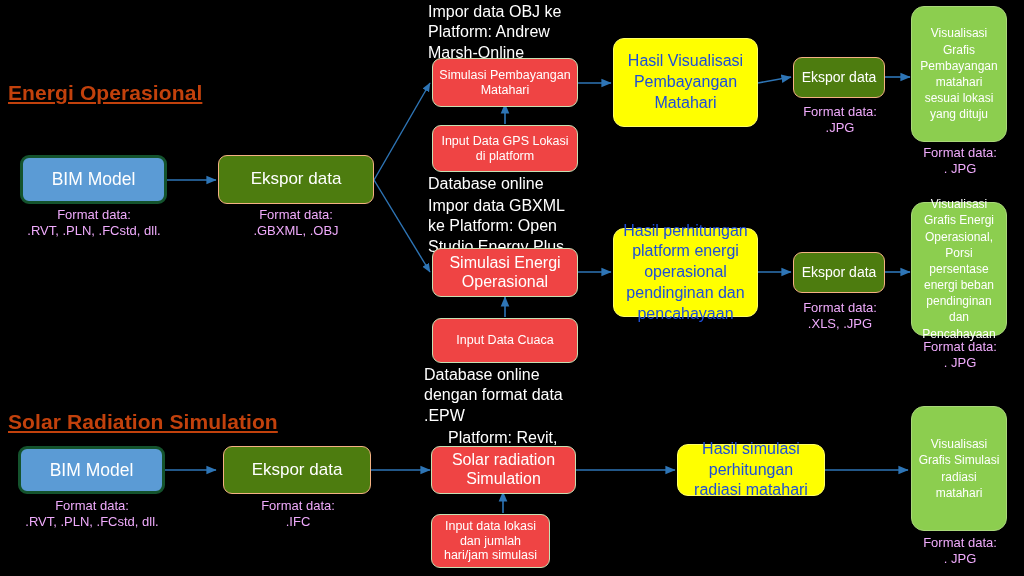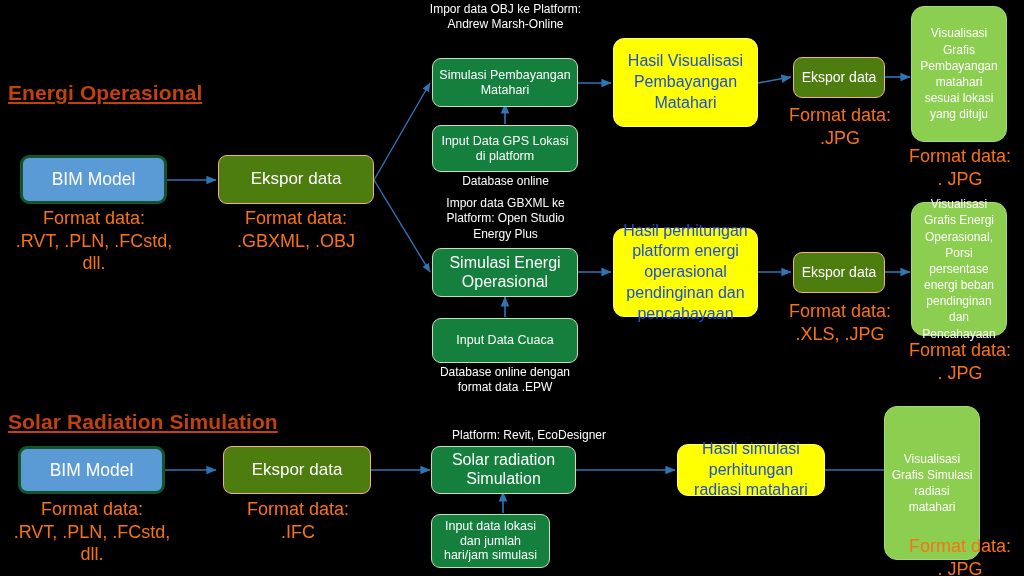--- a/index.html
+++ b/index.html
@@ -46,21 +46,21 @@
     font-size: 17.5px;
     border: 3px solid #14532d;
   }
   .box-orange {
     background: #4d7c0f;
     color: #ffffff;
     font-size: 17px;
     border: 1px solid #f4b183;
   }
   .box-green {
-    background: #15803d;
+    background: #ef4444;
     color: #ffffff;
     font-size: 16px;
     border: 1px solid #c5e0b4;
   }
   .box-green-bright {
     background: #8cce4f;
     color: #ffffff;
     font-size: 12px;
     border: 1px solid #a9d879;
     border-radius: 13px;
@@ -76,30 +76,29 @@
     text-align: center;
   }
   .box-small-green {
     font-size: 12.5px;
   }
 
   
   .caption {
     position: absolute;
     text-align: center;
-    color: #f97316;
-    font-size: 18px;
+    color: #f0abfc;
+    font-size: 13px;
     line-height: 1.25;
     white-space: pre-line;
   }
   .caption-note {
     position: absolute;
-    text-align: center;
-    color: #ffffff;
-    font-size: 12px;
+    color: #ffffff;
+    font-size: 16px;
     line-height: 1.28;
     white-space: pre-line;
   }
 
   
   .arrow-layer {
     position: absolute;
     left: 0; top: 0;
     width: 1024px; height: 576px;
     pointer-events: none;
@@ -208,17 +207,17 @@
 .IFC</div>
 
   <div class="caption-note" style="left:448px; top:428px; width:162px;">Platform: Revit, EcoDesigner</div>
 
   <div class="box box-green" style="left:431px; top:446px; width:145px; height:48px;">Solar radiation Simulation</div>
 
   <div class="box box-green box-small-green" style="left:431px; top:514px; width:119px; height:54px;">Input data lokasi dan jumlah hari/jam simulasi</div>
 
   <div class="box box-yellow" style="left:677px; top:444px; width:148px; height:52px;">Hasil simulasi perhitungan radiasi matahari</div>
 
-  <div class="box box-green-bright" style="left:884px; top:406px; width:96px; height:154px;">Visualisasi Grafis Simulasi radiasi matahari</div>
+  <div class="box box-green-bright" style="left:911px; top:406px; width:96px; height:125px;">Visualisasi Grafis Simulasi radiasi matahari</div>
   <div class="caption" style="left:900px; top:535px; width:120px;">Format data:
 . JPG</div>
 
 </div>
 
 </body></html>

